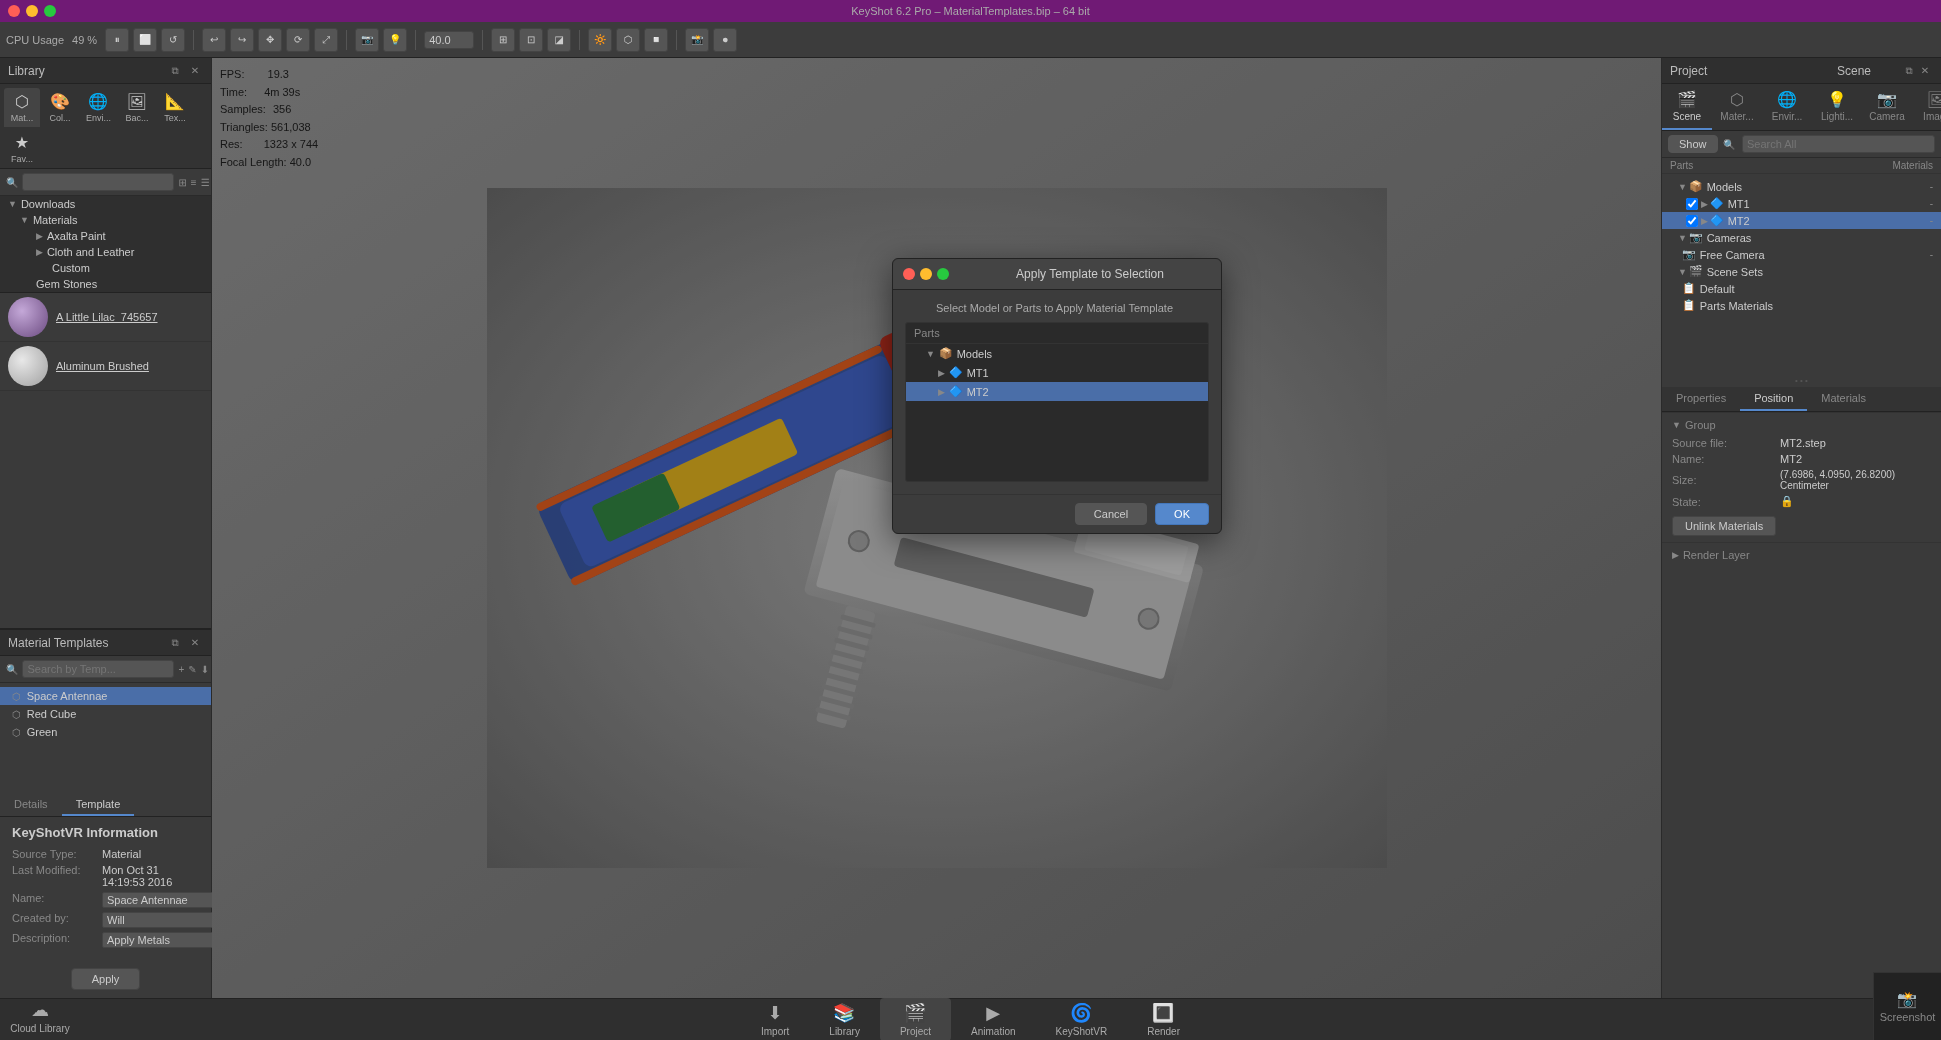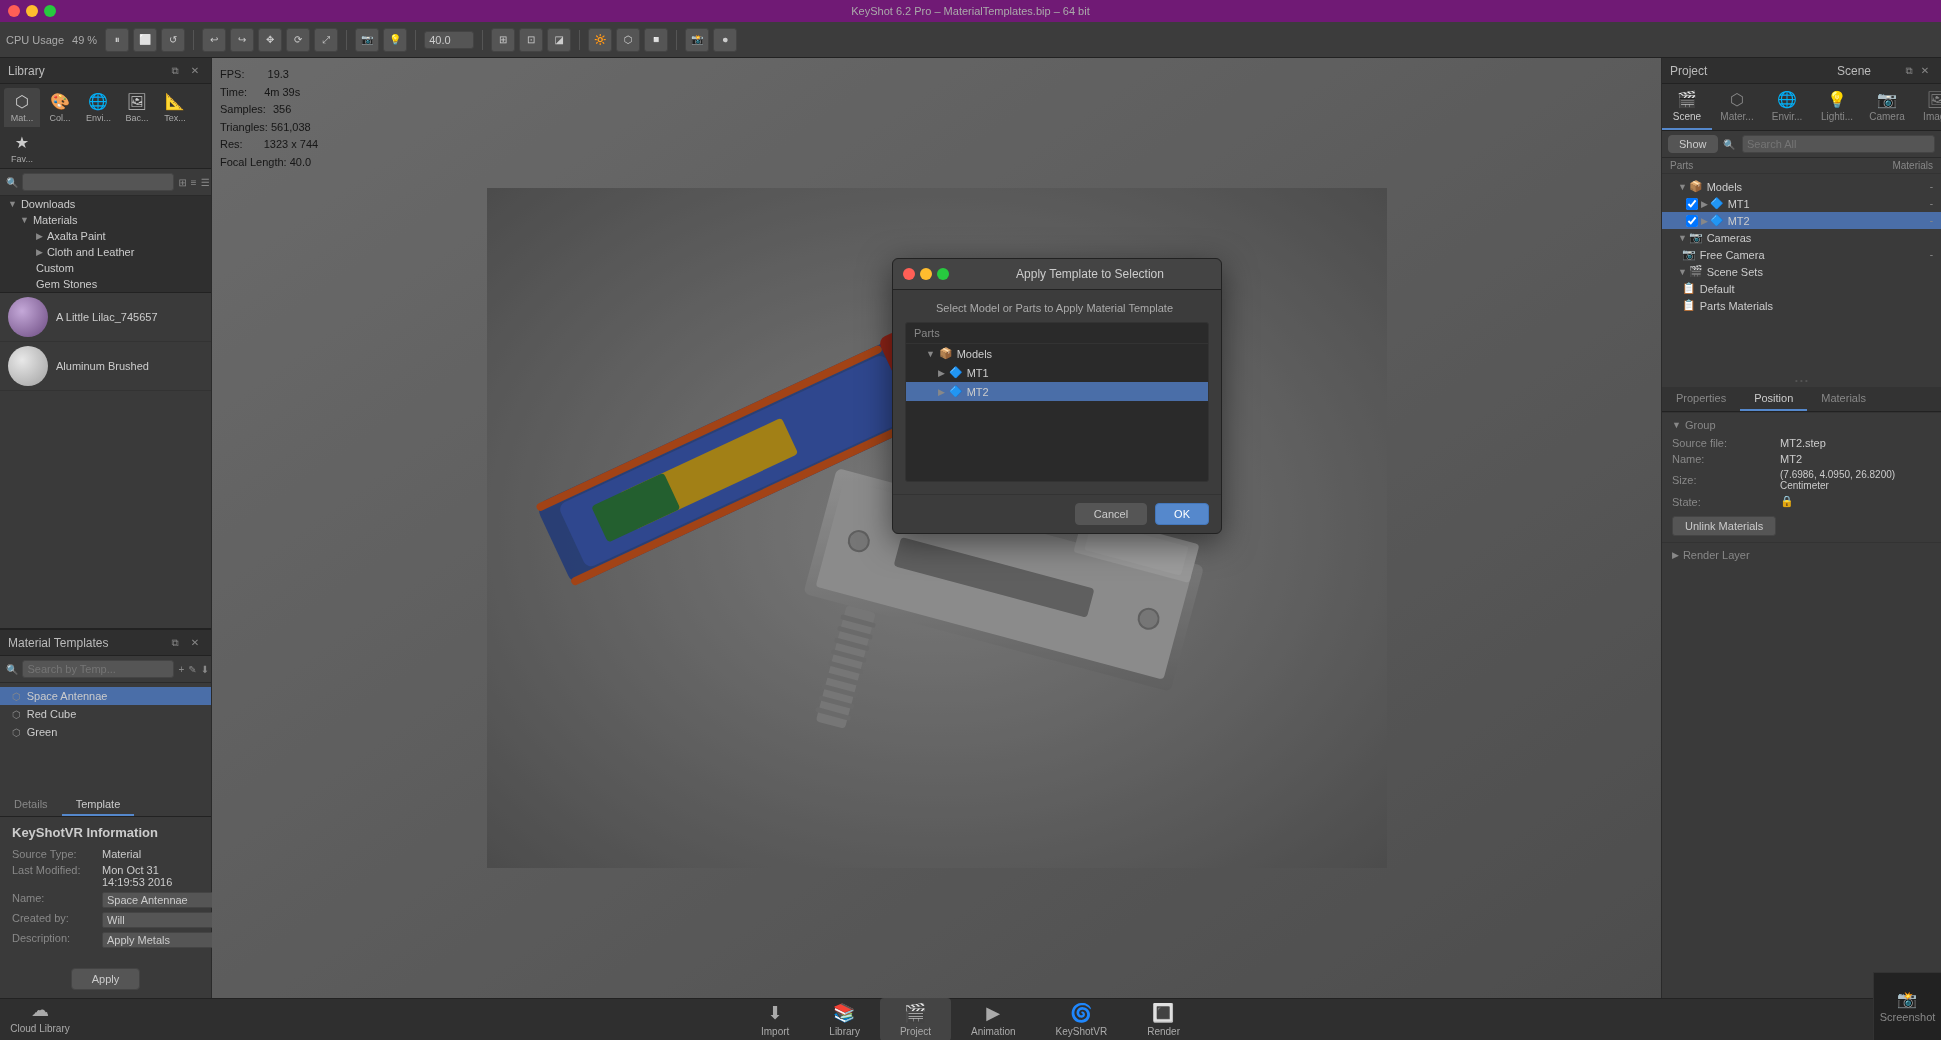--- a/index.html
+++ b/index.html
@@ -168,21 +168,21 @@
       padding: 4px 8px;
       gap: 8px;
       cursor: pointer;
       border-bottom: 1px solid #333;
     }
     .material-thumb {
       width: 40px; height: 40px;
       border-radius: 50%;
       flex-shrink: 0;
     }
-    .material-name { font-size: 11px; color: #ccc; }
+    .material-name { font-size: 11px; color: #ccc; text-decoration: underline; }
 
     
     #template-panel {
       background: #3a3a3a;
       border-top: 1px solid #222;
       flex-shrink: 0;
     }
 
     .template-list {
       flex: 1;
@@ -621,21 +621,21 @@
         <span class="tree-label">Materials</span>
       </div>
       <div class="tree-item" style="padding-left:36px;">
         <span class="tree-arrow">▶</span>
         <span class="tree-label">Axalta Paint</span>
       </div>
       <div class="tree-item" style="padding-left:36px;">
         <span class="tree-arrow">▶</span>
         <span class="tree-label">Cloth and Leather</span>
       </div>
-      <div class="tree-item" style="padding-left:36px;">
+      <div class="tree-item" style="padding-left:52px;">
         <span class="tree-label">Custom</span>
       </div>
       <div class="tree-item" style="padding-left:36px;">
         <span class="tree-label">Gem Stones</span>
       </div>
     </div>
 
     <div class="material-grid">
       <div class="material-item">
         <div class="material-thumb" style="background: radial-gradient(circle at 35% 35%, #c4a8d8, #6b4a80);"></div>

